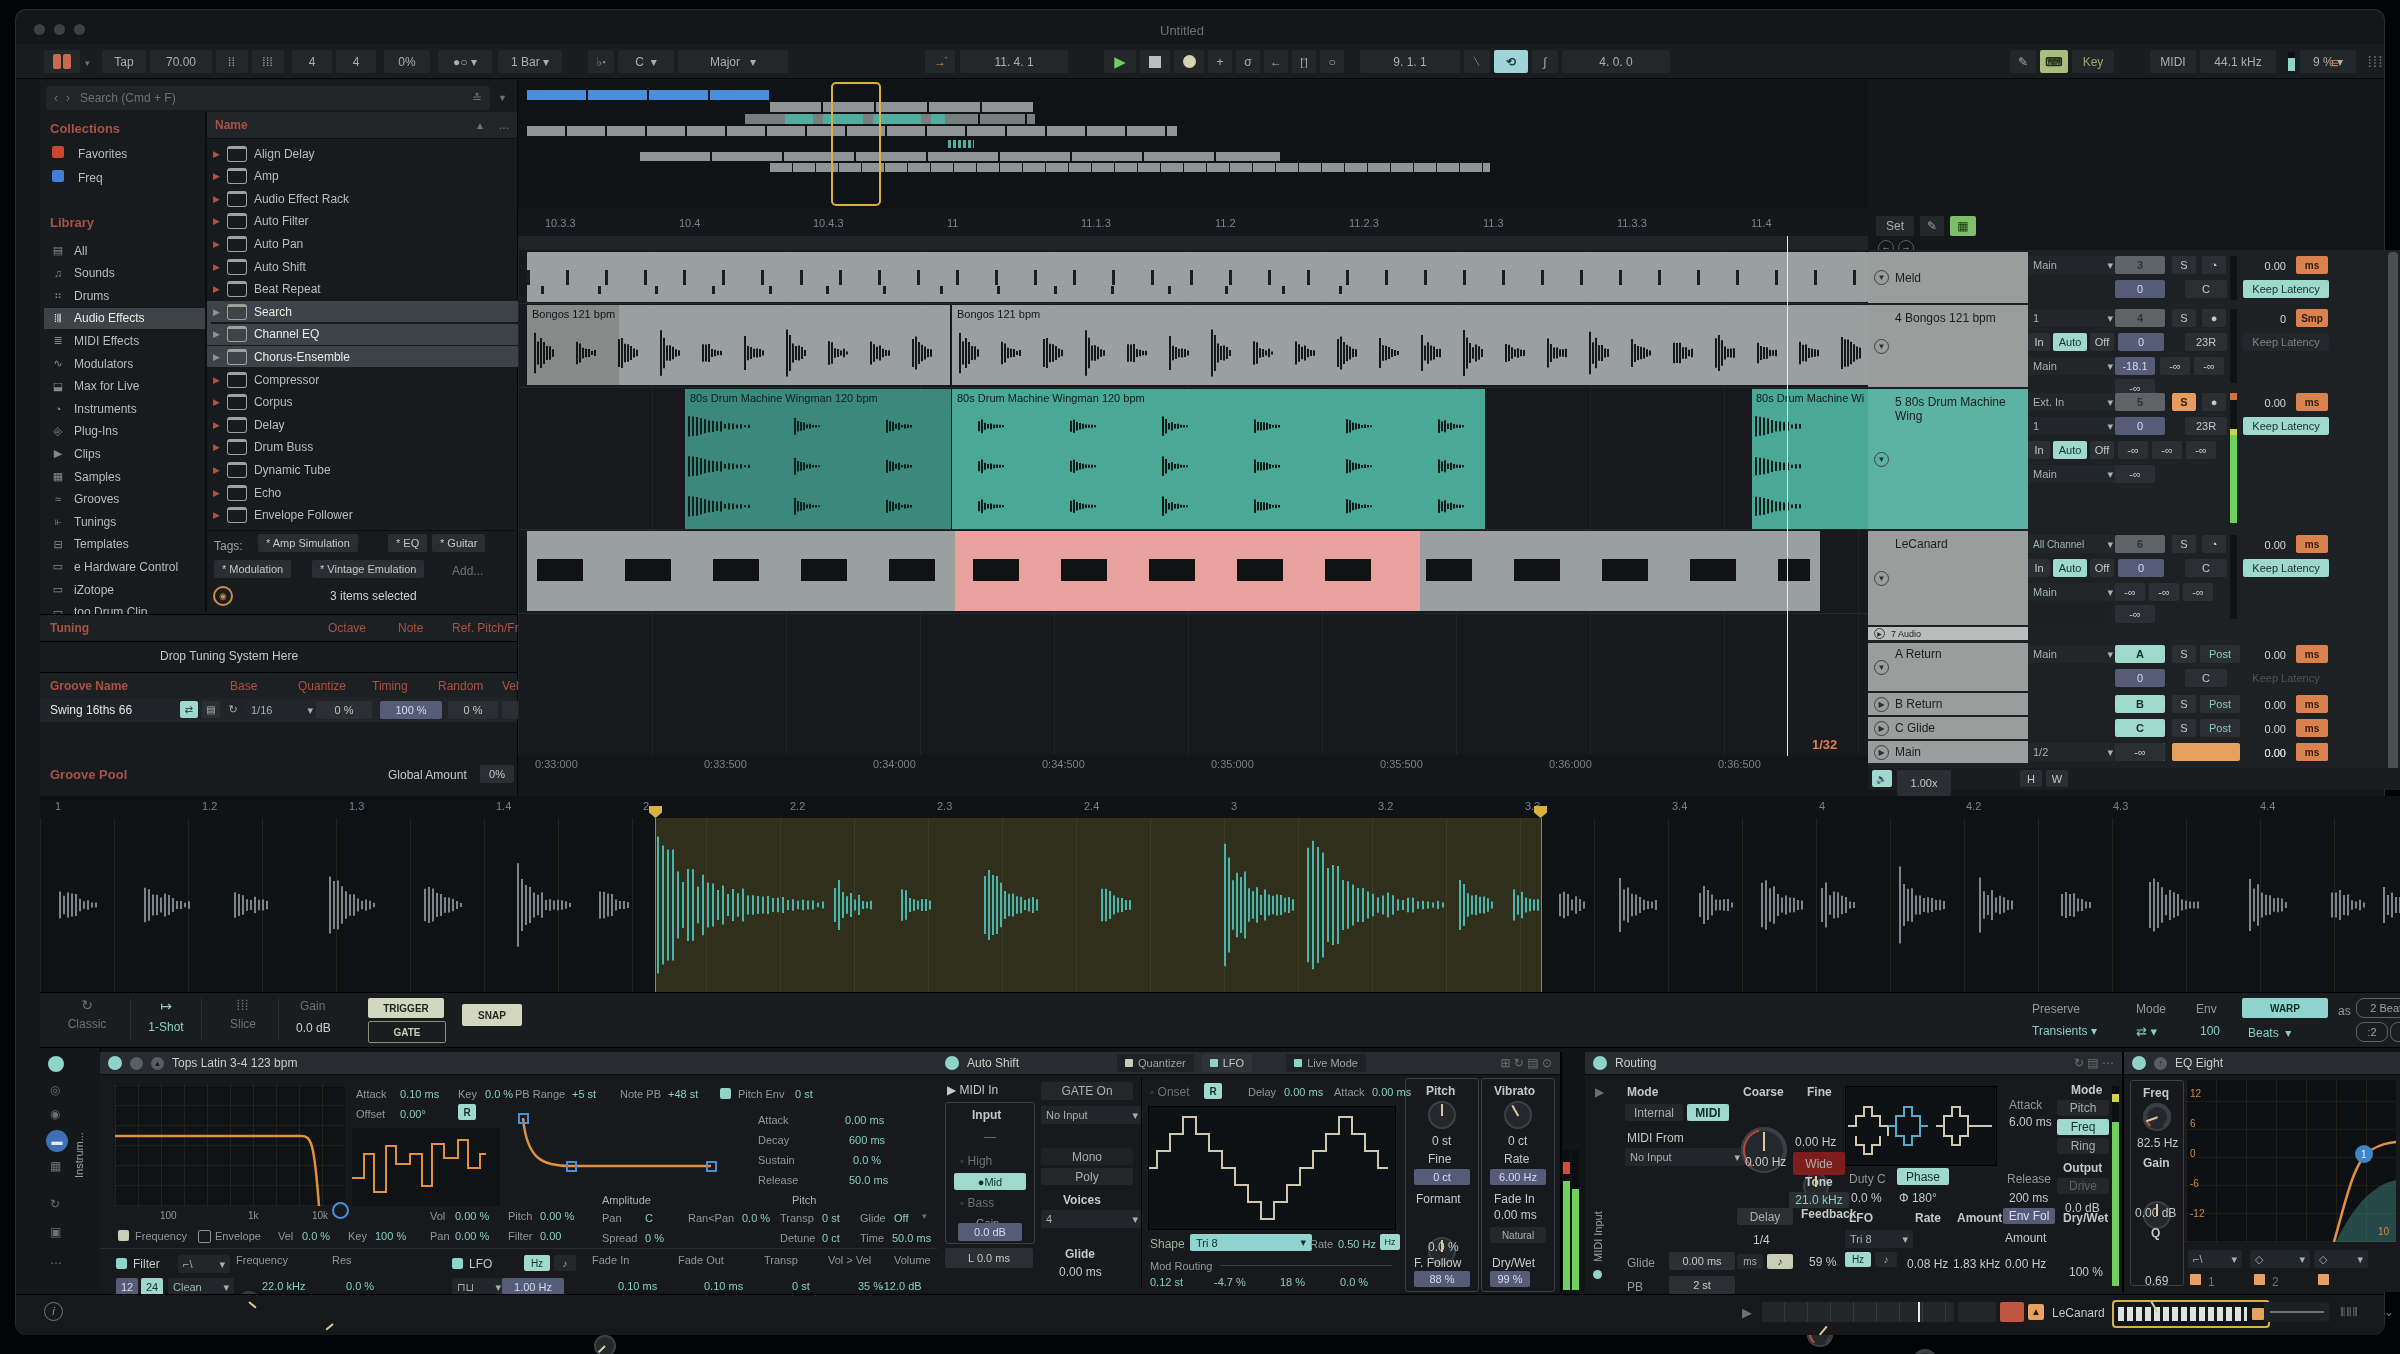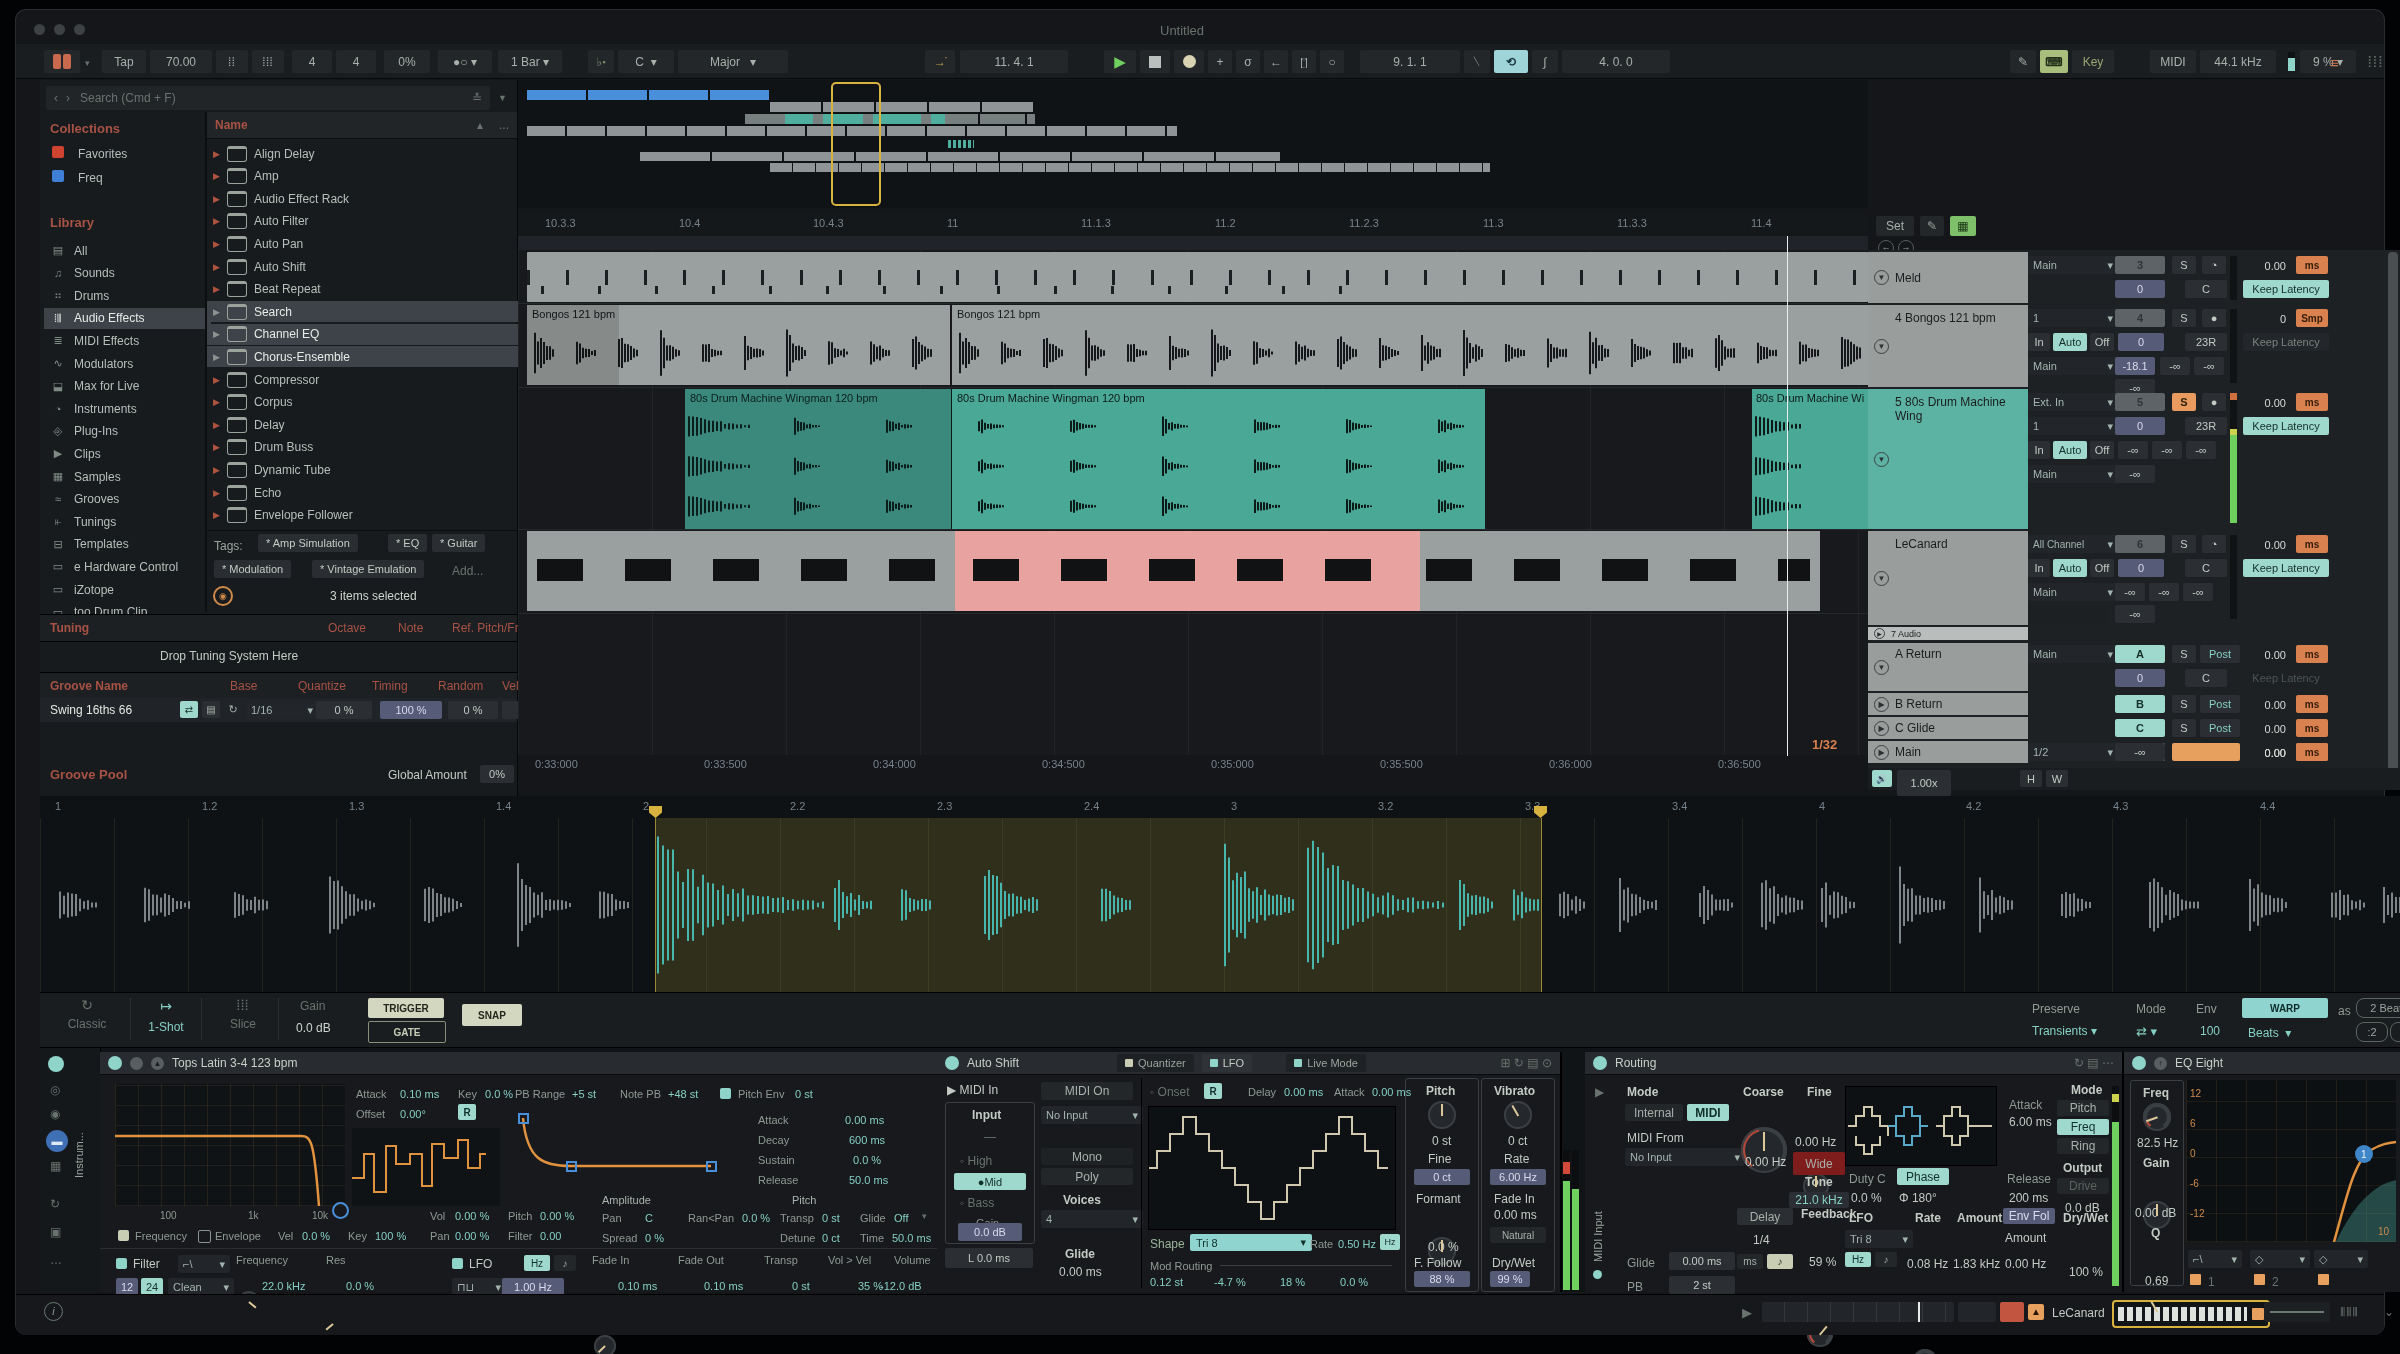--- a/index.html
+++ b/index.html
@@ -819,21 +819,21 @@
     <div class="a sb" style="left:41px;top:226px;width:22px;background:#9fd8cc;color:#143029">24</div>
     <div class="a io" style="left:68px;top:226px;width:56px">
         <span>Clean</span>
         <span>▾</span>
       </div>
     <div class="a lbl" style="left:136px;top:202px">Frequency</div>
     <div class="knob a" style="left:138px;top:216px;width:22px;height:22px">
         <i style="transform:rotate(130deg)"></i>
       </div>
     <div class="a val" style="left:162px;top:228px">22.0 kHz</div>
-    <div class="a lbl" style="left:226px;top:202px">Res</div>
+    <div class="a lbl" style="left:232px;top:202px">Res</div>
     <div class="knob a" style="left:222px;top:216px;width:22px;height:22px">
         <i style="transform:rotate(-130deg)"></i>
       </div>
     <div class="a val" style="left:246px;top:228px">0.0 %</div>
     <span class="a cb" style="left:352px;top:206px"></span>
     <div class="a t" style="left:369px;top:206px;color:#c3cbc4">LFO</div>
     <div class="a btn tealbg" style="left:424px;top:203px;width:26px;height:16px;font-size:10px">Hz</div>
     <div class="a btn" style="left:454px;top:203px;width:22px;height:16px;font-size:10px">♪</div>
     <div class="a io" style="left:352px;top:226px;width:44px">
         <span>⊓⊔</span>
@@ -883,21 +883,21 @@
       <div class="a t" style="left:26px;top:6px;color:#c3cbc4;font-weight:700">Input</div>
       <div class="a t dim" style="left:38px;top:28px">—</div>
       <div class="a t dim" style="left:14px;top:52px">◦ <span>High</span></div>
       <div class="a btn tealbg" style="left:8px;top:70px;width:72px;height:17px;font-size:11px">● <span>Mid</span></div>
       <div class="a t dim" style="left:14px;top:94px">◦ <span>Bass</span></div>
       <div class="a lbl" style="left:30px;top:114px">Gain</div>
       <div class="a pan" style="left:12px;top:118px;width:64px;top:120px">0.0 dB</div>
     </div>
     <div class="a sb" style="left:8px;top:196px;width:88px;height:20px">L 0.0 ms</div>
 
-    <div class="a btn" style="left:104px;top:30px;width:92px;height:18px">MIDI On</div>
+    <div class="a btn" style="left:104px;top:30px;width:92px;height:18px">GATE On</div>
     <div class="a io" style="left:104px;top:54px;width:92px">
         <span>No Input</span>
         <span>▾</span>
       </div>
     <div class="a btn dim" style="left:104px;top:96px;width:92px;height:17px;background:#1e2225">Mono</div>
     <div class="a btn dim" style="left:104px;top:116px;width:92px;height:17px;background:#23272a">Poly</div>
     <div class="a t" style="left:126px;top:142px;color:#c3cbc4;font-weight:700">Voices</div>
     <div class="a io" style="left:104px;top:158px;width:92px">
         <span>4</span>
         <span>▾</span>

